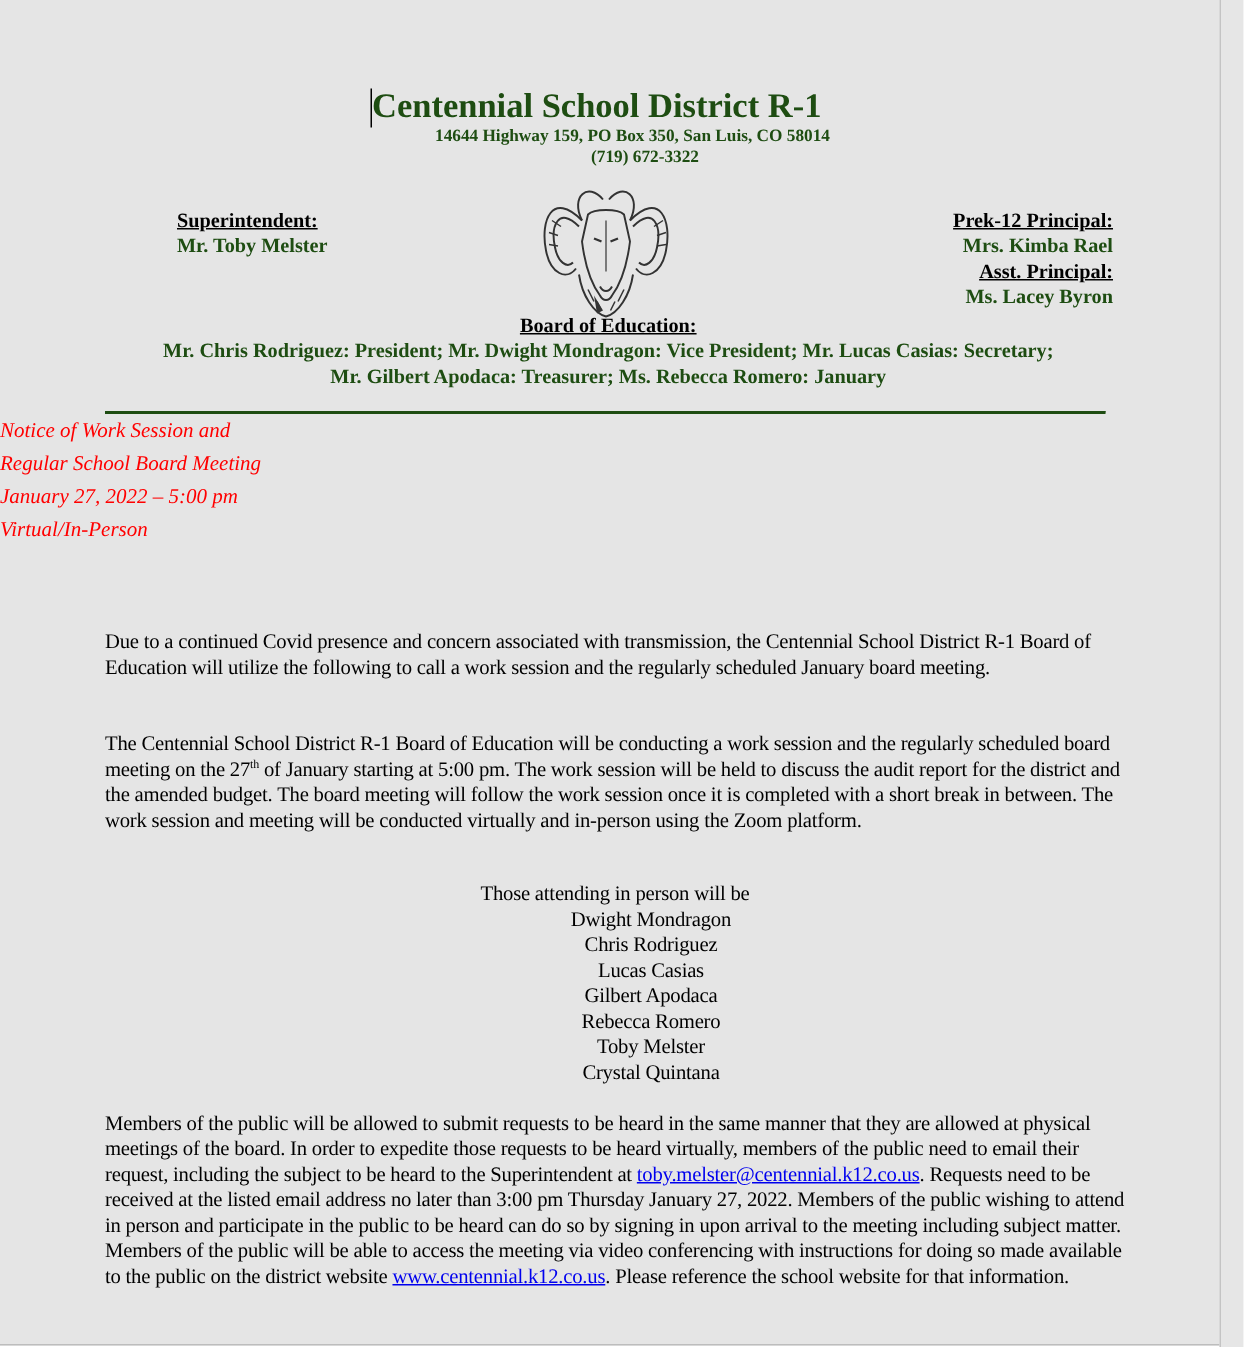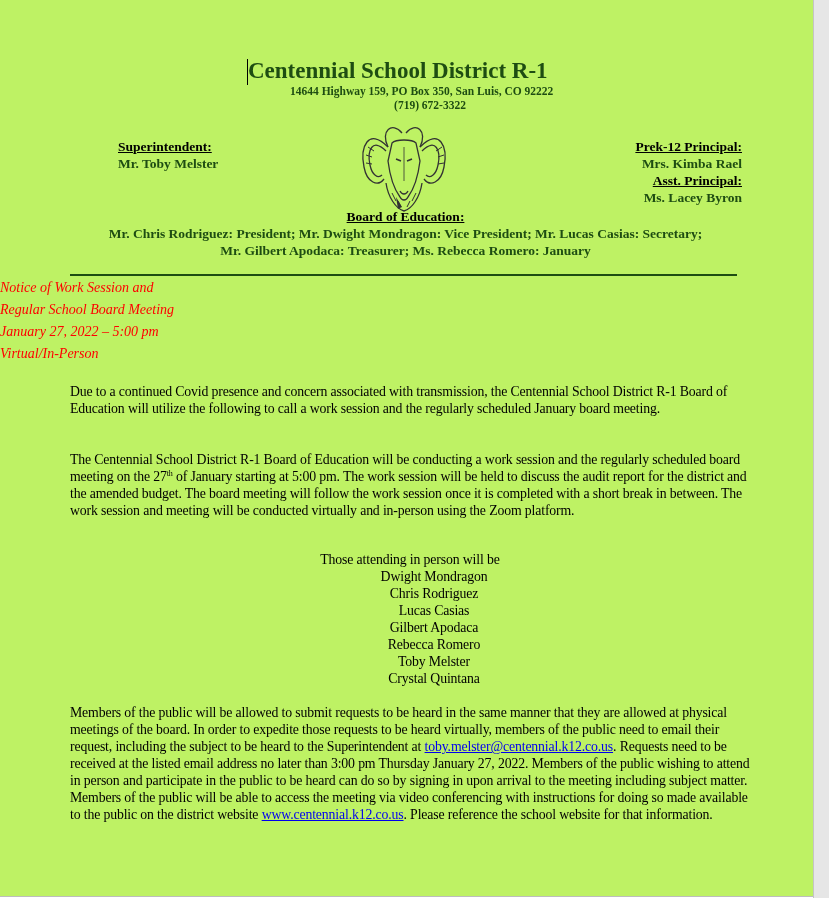--- a/index.html
+++ b/index.html
@@ -13,21 +13,21 @@
     body {
       position: relative;
       font-family: "Liberation Serif", "DejaVu Serif", serif;
       color: #000;
     }
     .page {
       position: absolute;
       left: 0; top: 0;
       width: 813px;
       height: 896px;
-      background: #bef264;
+      background: #e5e5e5;
       border-bottom: 1px solid #bdbdbd;
     }
     .gutter {
       position: absolute;
       left: 813px; top: 0;
       width: 16px;
       height: 898px;
       background: #e6e6e6;
       border-left: 1px solid #c4c4c4;
       box-sizing: border-box;
@@ -106,37 +106,38 @@
       font-size: 14px;
       line-height: 22px;
       font-style: italic;
     }
 
     .body-text {
       left: 70px; width: 680px;
       font-size: 13.8px;
       line-height: 17px;
       letter-spacing: -0.15px;
+      margin-top: 36px;
     }
     .p1 { top: 383px; }
     .p2 { top: 451px; }
     .p3 { top: 551px; text-align: center; }
     .p4 { top: 704px; }
     .indent { padding-left: 48px; }
     sup { font-size: 8px; line-height: 0; vertical-align: 5px; }
     a { color: #0000ee; text-decoration: underline; }
   </style>
 </head>
 <body>
 
 <div class="page">
 
   <div class="abs cursor"></div>
   <div class="abs title green">Centennial School District R-1</div>
-  <div class="abs addr green">14644 Highway 159, PO Box 350, San Luis, CO 92222</div>
+  <div class="abs addr green">14644 Highway 159, PO Box 350, San Luis, CO 58014</div>
   <div class="abs phone green">(719) 672-3322</div>
 
   <div class="abs hdr-left">
     <div class="u">Superintendent:</div>
     <div class="green">Mr. Toby Melster</div>
   </div>
 
   <div class="abs ram">
     <svg width="92" height="96" viewBox="0 0 92 96" fill="none" stroke="#333" stroke-width="1.3">
 

